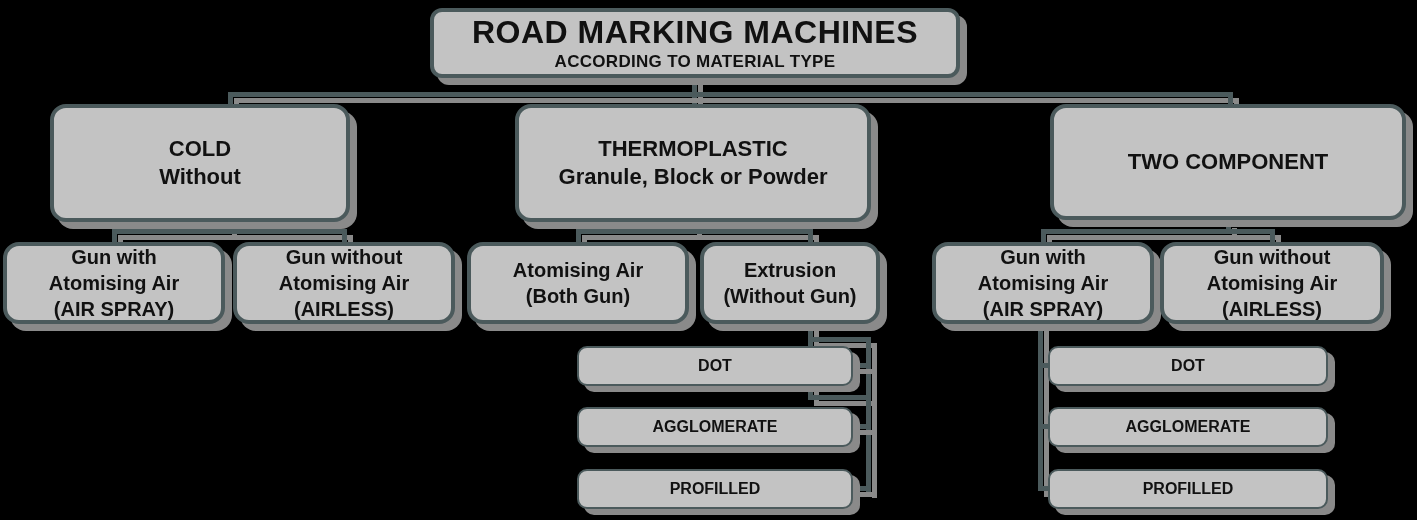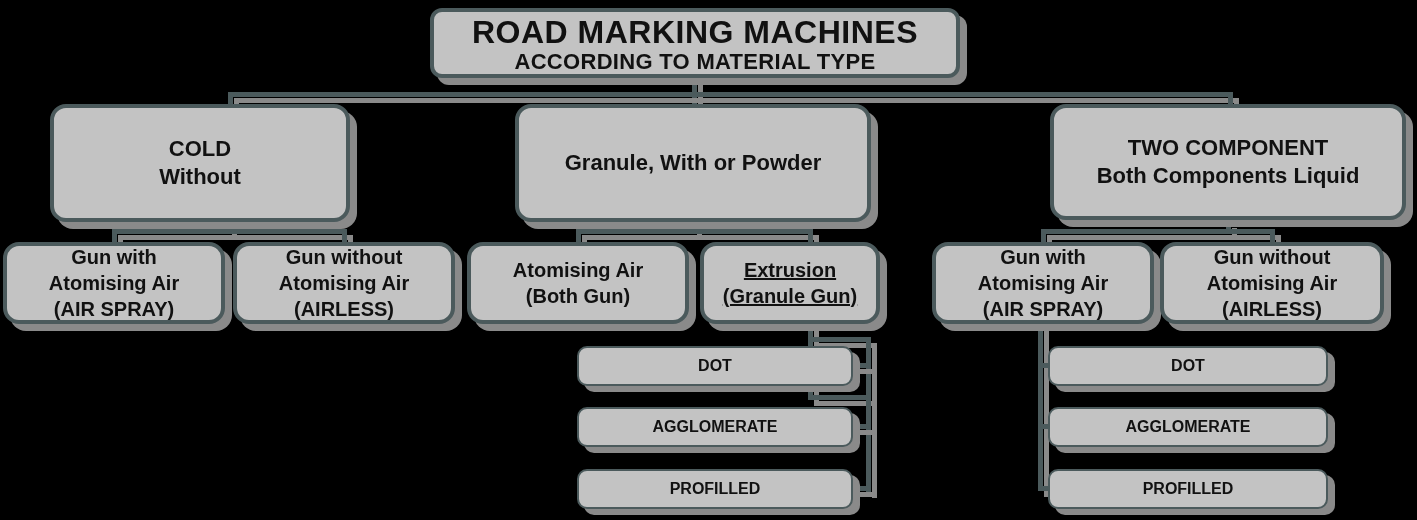--- a/index.html
+++ b/index.html
@@ -11,21 +11,21 @@
          overflow:hidden;font-family:"Liberation Sans","DejaVu Sans",sans-serif;}
   .box{position:absolute;box-sizing:border-box;background:var(--box-fill);
        border:4px solid var(--box-border);border-radius:16px;
        box-shadow:7px 7px 0 var(--shadow);
        display:flex;flex-direction:column;align-items:center;justify-content:center;
        text-align:center;font-weight:bold;color:var(--text);z-index:2;}
   .box.small{border-width:2px;border-radius:10px;box-shadow:7px 6px 0 var(--shadow);}
   .box.root{border-radius:12px;text-align:center;}
   .line{position:absolute;background:var(--connector);box-shadow:6px 6px 0 var(--shadow);z-index:1;}
   .t1{font-size:32px;line-height:38px;letter-spacing:.5px;}
-  .t2{font-size:22px;line-height:22px;letter-spacing:.3px;}
+  .t2{font-size:17px;line-height:22px;letter-spacing:.3px;}
   .l2-line{font-size:22px;line-height:28px;}
   .l3-line{font-size:20px;line-height:26px;}
   .l4-line{font-size:16px;line-height:22px;}
 </style>
 </head>
 <body>
 
 <div id="stage">
 
   <div class="line" style="left:692px;top:78px;width:5px;height:26px;"></div>
@@ -64,44 +64,44 @@
   <div class="box root" style="left:430px;top:8px;width:530px;height:70px;">
     <div class="t1">ROAD MARKING MACHINES</div>
     <div class="t2">ACCORDING TO MATERIAL TYPE</div>
   </div>
 
   <div class="box" style="left:50px;top:104px;width:300px;height:118px;">
     <div class="l2-line">COLD</div>
     <div class="l2-line">Without</div>
   </div>
   <div class="box" style="left:515px;top:104px;width:356px;height:118px;">
-    <div class="l2-line">Granule, With or Powder</div>
+    <div class="l2-line">THERMOPLASTIC</div>
+    <div class="l2-line">Granule, Block or Powder</div>
   </div>
   <div class="box" style="left:1050px;top:104px;width:356px;height:116px;">
     <div class="l2-line">TWO COMPONENT</div>
-    <div class="l2-line">Both Components Liquid</div>
   </div>
 
   <div class="box" style="left:3px;top:242px;width:222px;height:82px;">
     <div class="l3-line">Gun with</div>
     <div class="l3-line">Atomising Air</div>
     <div class="l3-line">(AIR SPRAY)</div>
   </div>
   <div class="box" style="left:233px;top:242px;width:222px;height:82px;">
     <div class="l3-line">Gun without</div>
     <div class="l3-line">Atomising Air</div>
     <div class="l3-line">(AIRLESS)</div>
   </div>
   <div class="box" style="left:467px;top:242px;width:222px;height:82px;">
     <div class="l3-line">Atomising Air</div>
     <div class="l3-line">(Both Gun)</div>
   </div>
-  <div class="box" style="left:700px;top:242px;width:180px;height:82px;text-decoration:underline;">
+  <div class="box" style="left:700px;top:242px;width:180px;height:82px;">
     <div class="l3-line">Extrusion</div>
-    <div class="l3-line">(Granule Gun)</div>
+    <div class="l3-line">(Without Gun)</div>
   </div>
   <div class="box" style="left:932px;top:242px;width:222px;height:82px;">
     <div class="l3-line">Gun with</div>
     <div class="l3-line">Atomising Air</div>
     <div class="l3-line">(AIR SPRAY)</div>
   </div>
   <div class="box" style="left:1160px;top:242px;width:224px;height:82px;">
     <div class="l3-line">Gun without</div>
     <div class="l3-line">Atomising Air</div>
     <div class="l3-line">(AIRLESS)</div>

